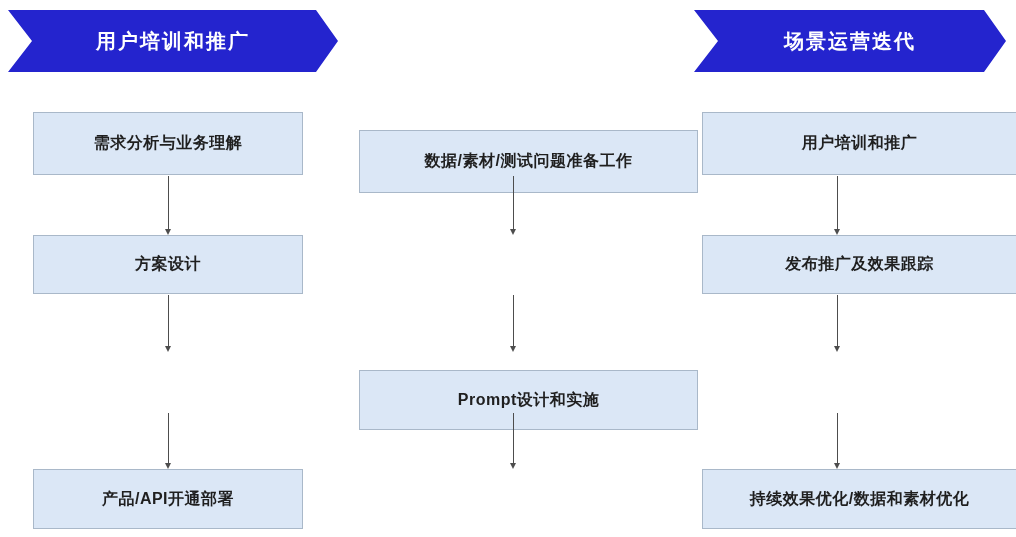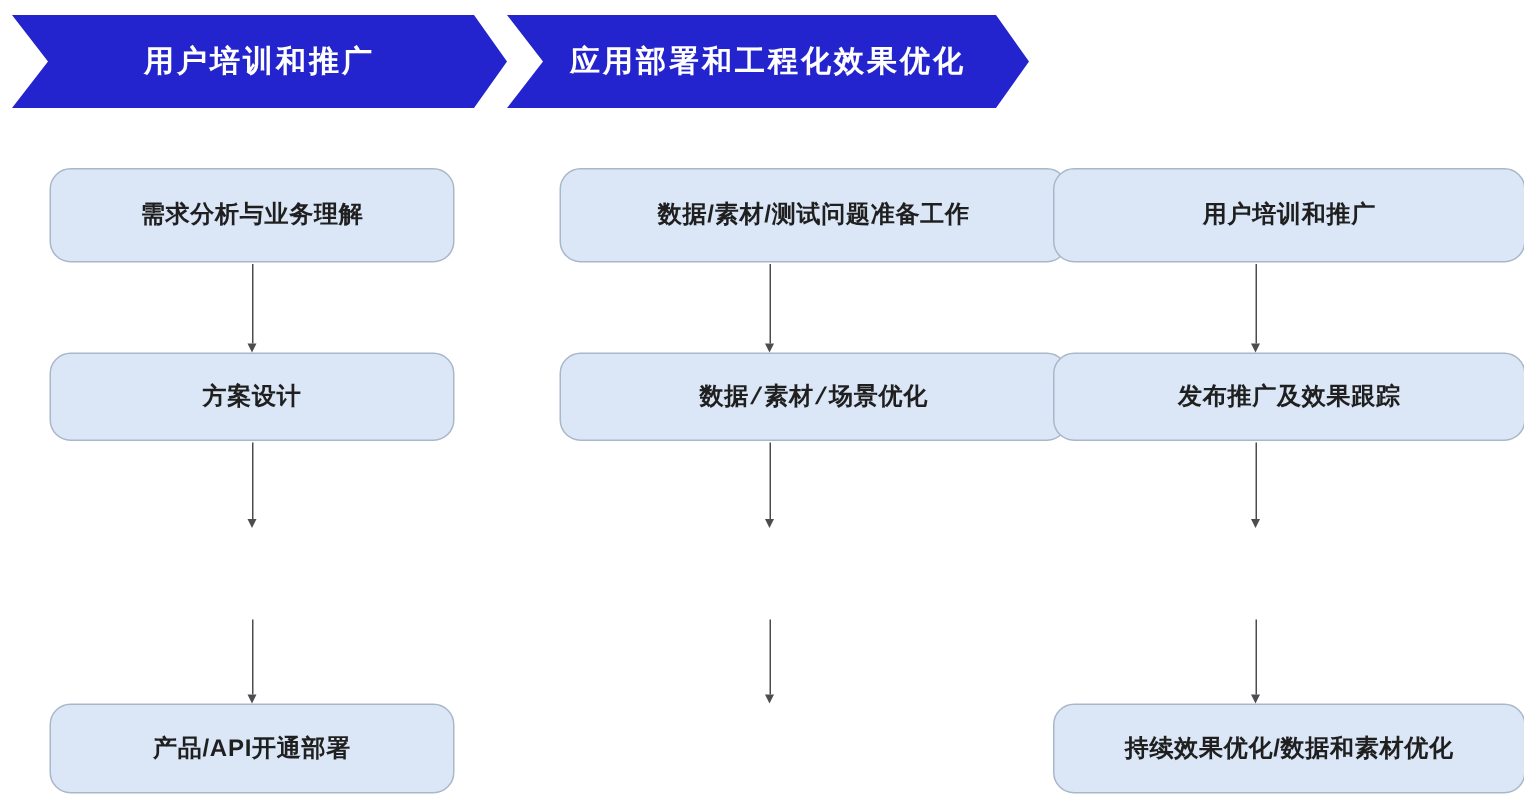--- a/index.html
+++ b/index.html
@@ -27,30 +27,30 @@
   .banner-2 { left:338px; width:348px; }
   .banner-3 { left:694px; width:312px; }
   .banner .banner-label { display:inline-block; word-break:break-all; }
   .banner-2 .banner-label { max-width:272px; }
 
   
   .box {
     position:absolute;
     background:var(--box-fill,#dbe7f6);
     border:1px solid var(--box-border,#a9b8c9);
-    border-radius:14px;
+    border-radius:0;
     display:flex; align-items:center; justify-content:center;
     text-align:left;
     font-weight:bold; font-size:16px; letter-spacing:0.5px;
     color:var(--box-text,#1f1f1f);
     padding:4px 8px;
   }
   
   .c1 { left:33px;  width:270px; }
-  .c2 { left:373px; width:339px; }
+  .c2 { left:359px; width:339px;margin-top:18px; }
   .c3 { left:702px; width:315px; }
   
   .r1 { top:112px; height:63px; }
   .r2 { top:235px; height:59px;font-family:Liberation Mono, monospace; }
   .r3 { top:352px; height:60px; }
   .r4 { top:469px; height:60px; }
 
   
   .connector {
     position:absolute; width:0;
@@ -68,30 +68,30 @@
   .g3 { top:413px; height:50px; }
 </style>
 </head>
 <body>
 
 <div class="canvas">
 
   <div class="banner banner-1">
     <span class="banner-label">用户培训和推广</span>
   </div>
-  <div class="banner banner-2">
-    <span class="banner-label">应用部署和工程化效果优化</span>
+  <div class="banner banner-3">
+    <span class="banner-label">场景运营迭代</span>
   </div>
 
   <div class="box c1 r1">需求分析与业务理解</div>
   <div class="box c1 r2">方案设计</div>
   <div class="box c1 r4">产品/API开通部署</div>
 
   <div class="box c2 r1">数据/素材/测试问题准备工作</div>
-  <div class="box c2 r2">数据/素材/场景优化</div>
+  <div class="box c2 r3">Prompt设计和实施</div>
 
   <div class="box c3 r1">用户培训和推广</div>
   <div class="box c3 r2">发布推广及效果跟踪</div>
   <div class="box c3 r4">持续效果优化/数据和素材优化</div>
 
   <div class="connector x1 g1"></div>
   <div class="connector x1 g2"></div>
   <div class="connector x1 g3"></div>
 
   <div class="connector x2 g1"></div>

